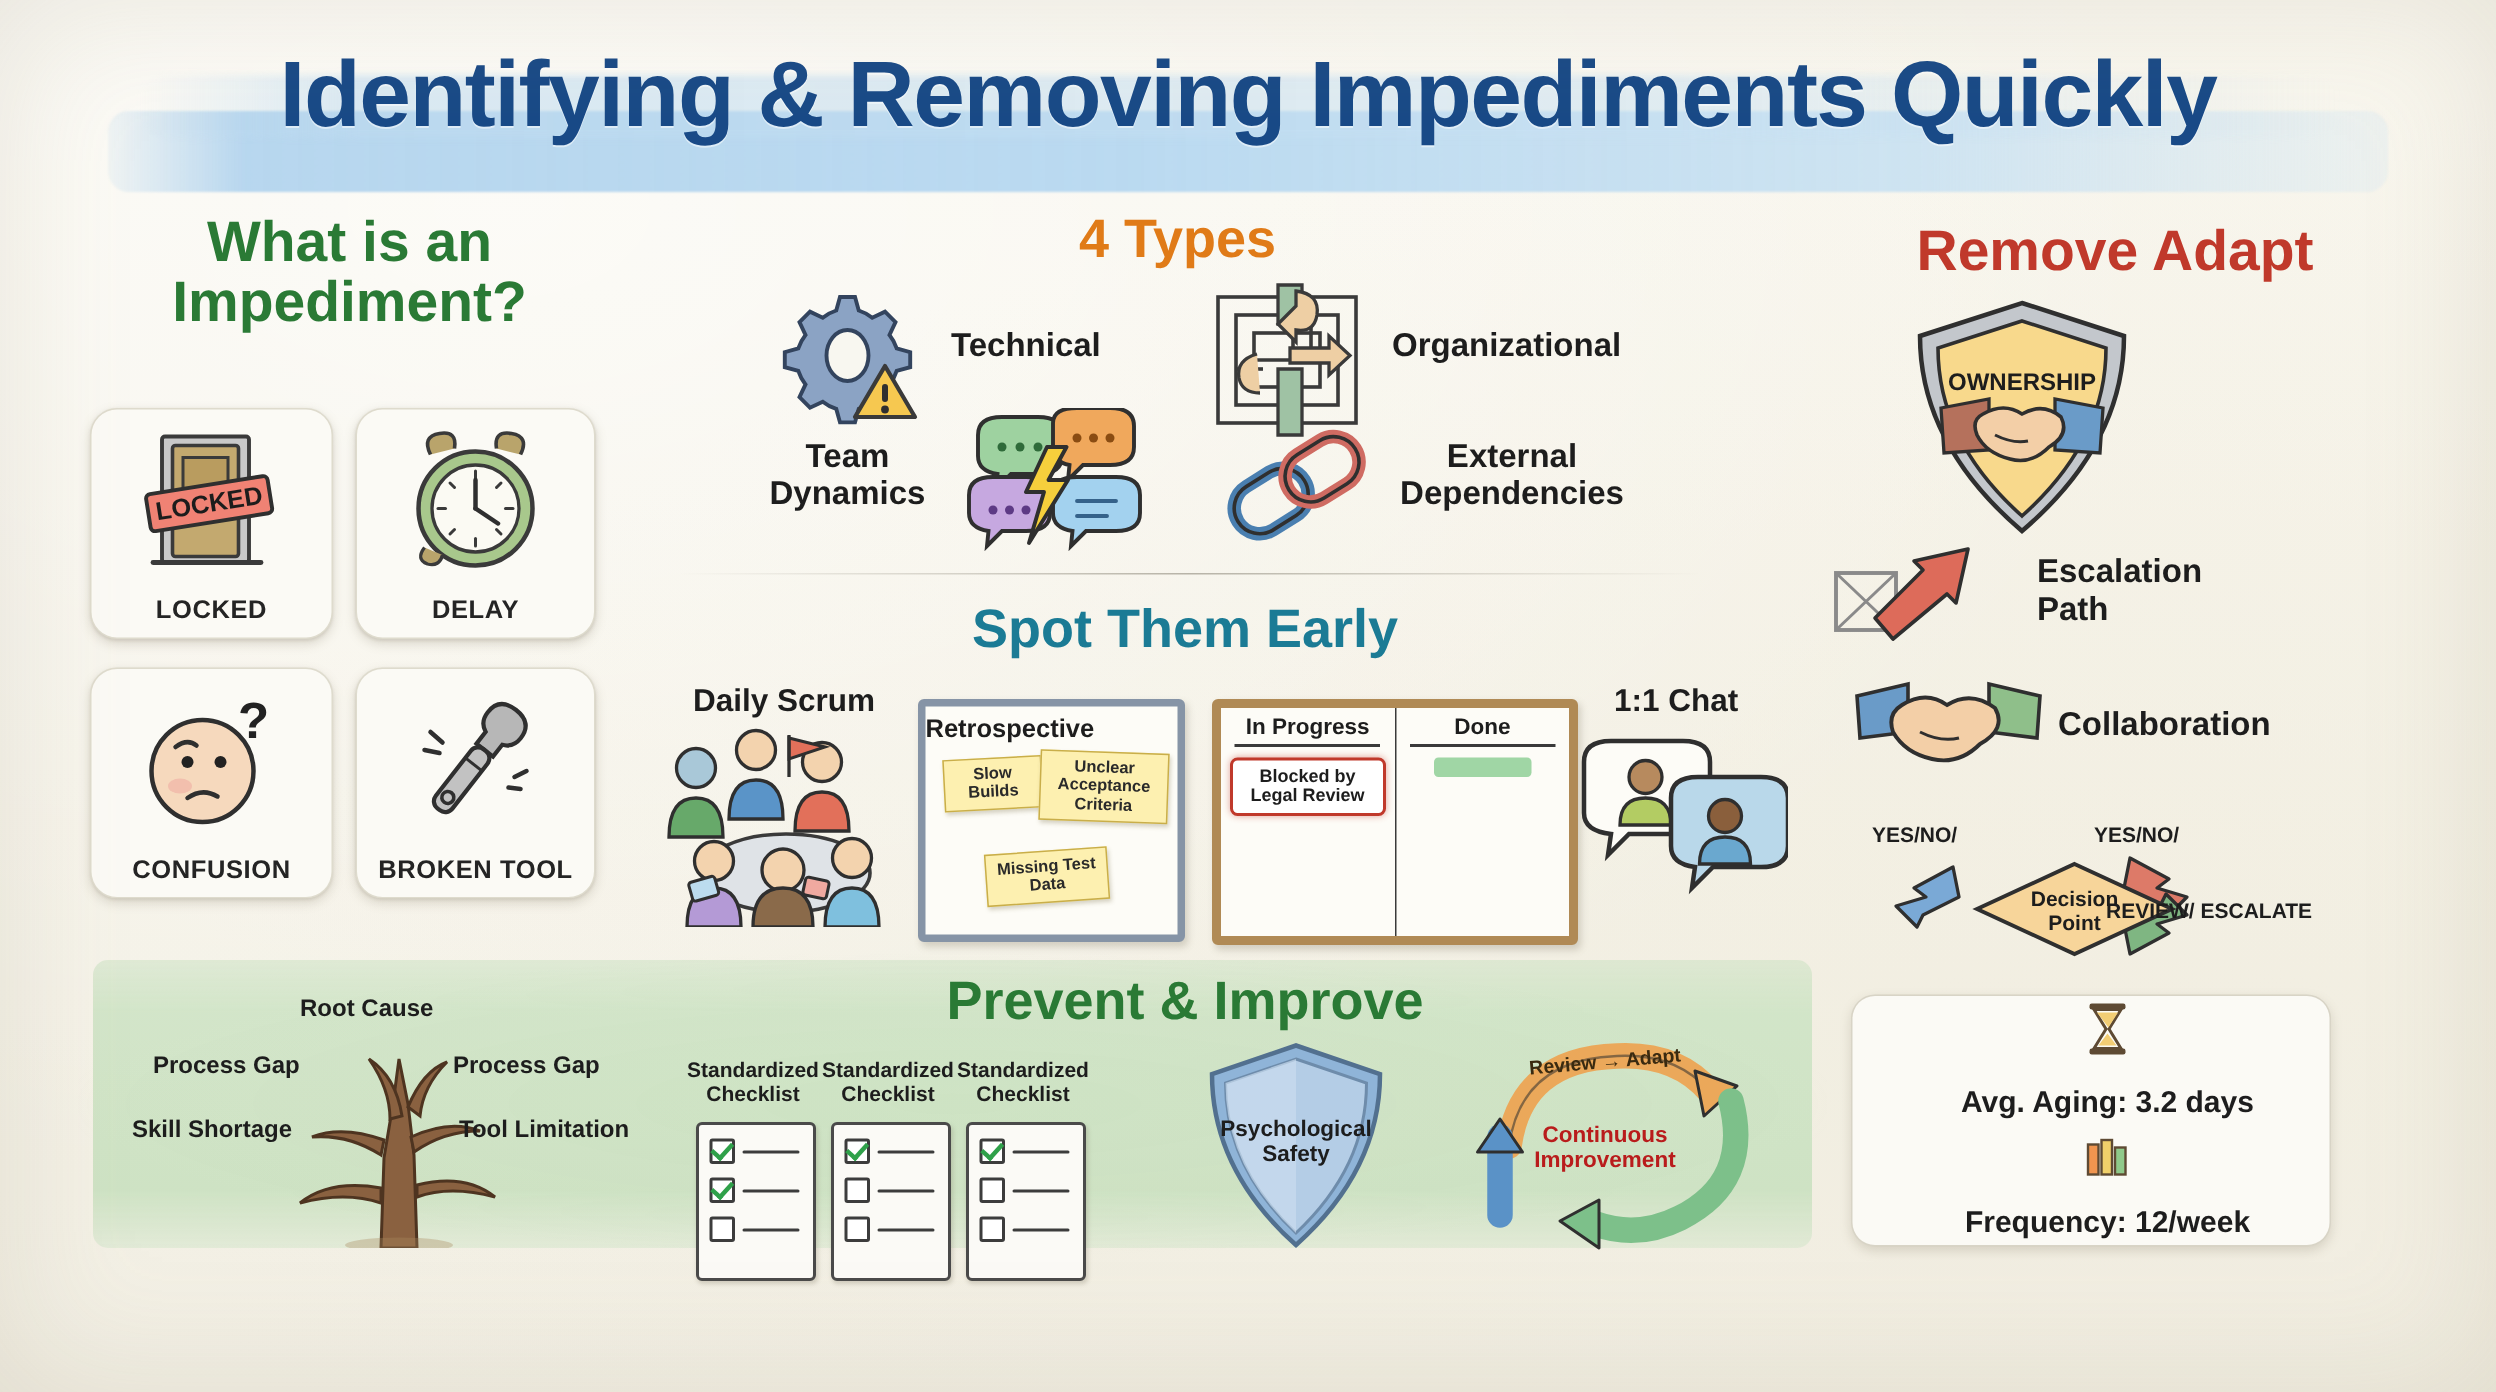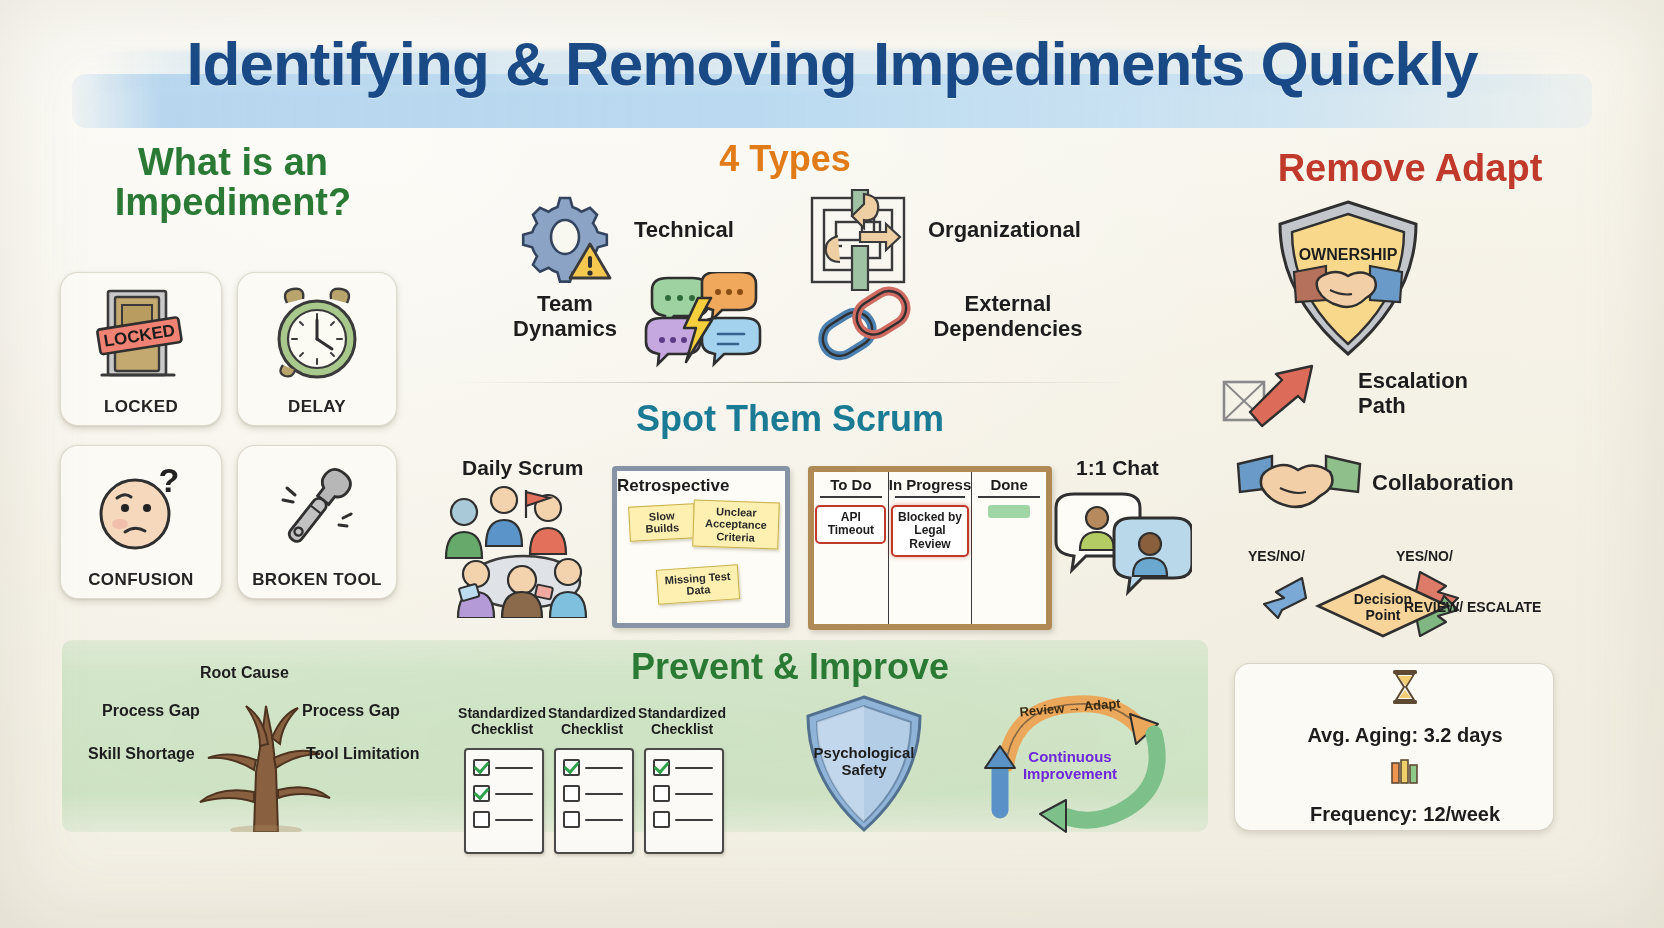--- a/index.html
+++ b/index.html
@@ -156,21 +156,21 @@
   .checklist{position:absolute;width:76px;height:102px;background:#fbfaf6;border:2.5px solid #4a4a4a;border-radius:4px;box-shadow:1px 2px 3px rgba(110,105,85,.25);}
   #cl1{left:464px;top:748px;}
   #cl2{left:554px;top:748px;}
   #cl3{left:644px;top:748px;}
   .cl-row{display:flex;align-items:center;gap:5px;margin:9px 0 0 7px;}
   .cbox{width:13px;height:13px;border:2px solid #3c3c3c;border-radius:2px;position:relative;background:#fff;}
   .cbox.on:after{content:"";position:absolute;left:2px;top:-2px;width:6px;height:11px;border:solid #2fa14a;border-width:0 3px 3px 0;transform:rotate(42deg);}
   .cl-line{height:2px;background:#3c3c3c;width:38px;border-radius:1px;}
 
   #psy-lbl{position:absolute;left:812px;top:744px;width:104px;text-align:center;font-size:15px;font-weight:bold;color:#1d1d1d;line-height:1.15;}
-  #ci-lbl{position:absolute;left:1012px;top:748px;width:116px;text-align:center;font-size:15px;font-weight:bold;color:#6d28d9;line-height:1.15;}
+  #ci-lbl{position:absolute;left:1012px;top:748px;width:116px;text-align:center;font-size:15px;font-weight:bold;color:#b91c1c;line-height:1.15;}
   #ci-arc-lbl{position:absolute;left:1000px;top:700px;width:140px;text-align:center;font-size:13px;font-weight:bold;color:#3a2a10;transform:rotate(-5deg);}
 
   .abs{position:absolute;}
 </style>
 </head>
 <body>
 
 <div class="paper"></div>
 
 <div id="title-band">
@@ -332,21 +332,21 @@
       <rect x="8" y="20" width="52" height="34" rx="17" fill="none" stroke="#2f2f2f" stroke-width="2.4"></rect>
       <rect x="48" y="20" width="52" height="34" rx="17" fill="none" stroke="#cf6b62" stroke-width="9"></rect>
       <rect x="48" y="20" width="52" height="34" rx="17" fill="none" stroke="#2f2f2f" stroke-width="2.4"></rect>
     </g>
   </svg>
 </div>
 <div id="lbl-ext" class="t-lbl">External Dependencies</div>
 
 <div class="divider"></div>
 
-<div id="h-spot" class="sec-h">Spot Them Scrum</div>
+<div id="h-spot" class="sec-h">Spot Them Early</div>
 <div id="lbl-dailyscrum">Daily Scrum</div>
 
 <div class="abs" style="left:438px;top:482px;">
   <svg width="172" height="136" viewBox="0 0 172 136">
     <ellipse cx="86" cy="100" rx="56" ry="26" fill="#dfe3e7" stroke="#3a3a3a" stroke-width="2.4"></ellipse>
     <g stroke="#2f2f2f" stroke-width="2.2">
       <circle cx="26" cy="30" r="13" fill="#a9c8d8"></circle>
         <path d="M8 76 q0 -26 18 -26 q18 0 18 26 z" fill="#67a96a"></path>
       <circle cx="66" cy="18" r="13" fill="#f3d3ae"></circle>
         <path d="M48 64 q0 -26 18 -26 q18 0 18 26 z" fill="#5a94c8"></path>
@@ -368,25 +368,20 @@
 
 <div id="retro-board" class="board">
   <div class="bt">Retrospective</div>
   <div id="st1" class="sticky">Slow Builds</div>
   <div id="st2" class="sticky">Unclear Acceptance Criteria</div>
   <div id="st3" class="sticky">Missing Test Data</div>
 </div>
 
 <div id="kanban" class="board">
   <div class="kcol">
-    <div class="kh">To Do</div>
-    <div class="kh-rule"></div>
-    <div class="kcard">API Timeout</div>
-  </div>
-  <div class="kcol">
     <div class="kh">In Progress</div>
     <div class="kh-rule"></div>
     <div class="kcard glow">Blocked by Legal Review</div>
   </div>
   <div class="kcol">
     <div class="kh">Done</div>
     <div class="kh-rule"></div>
     <div class="donemark"></div>
   </div>
 </div>

